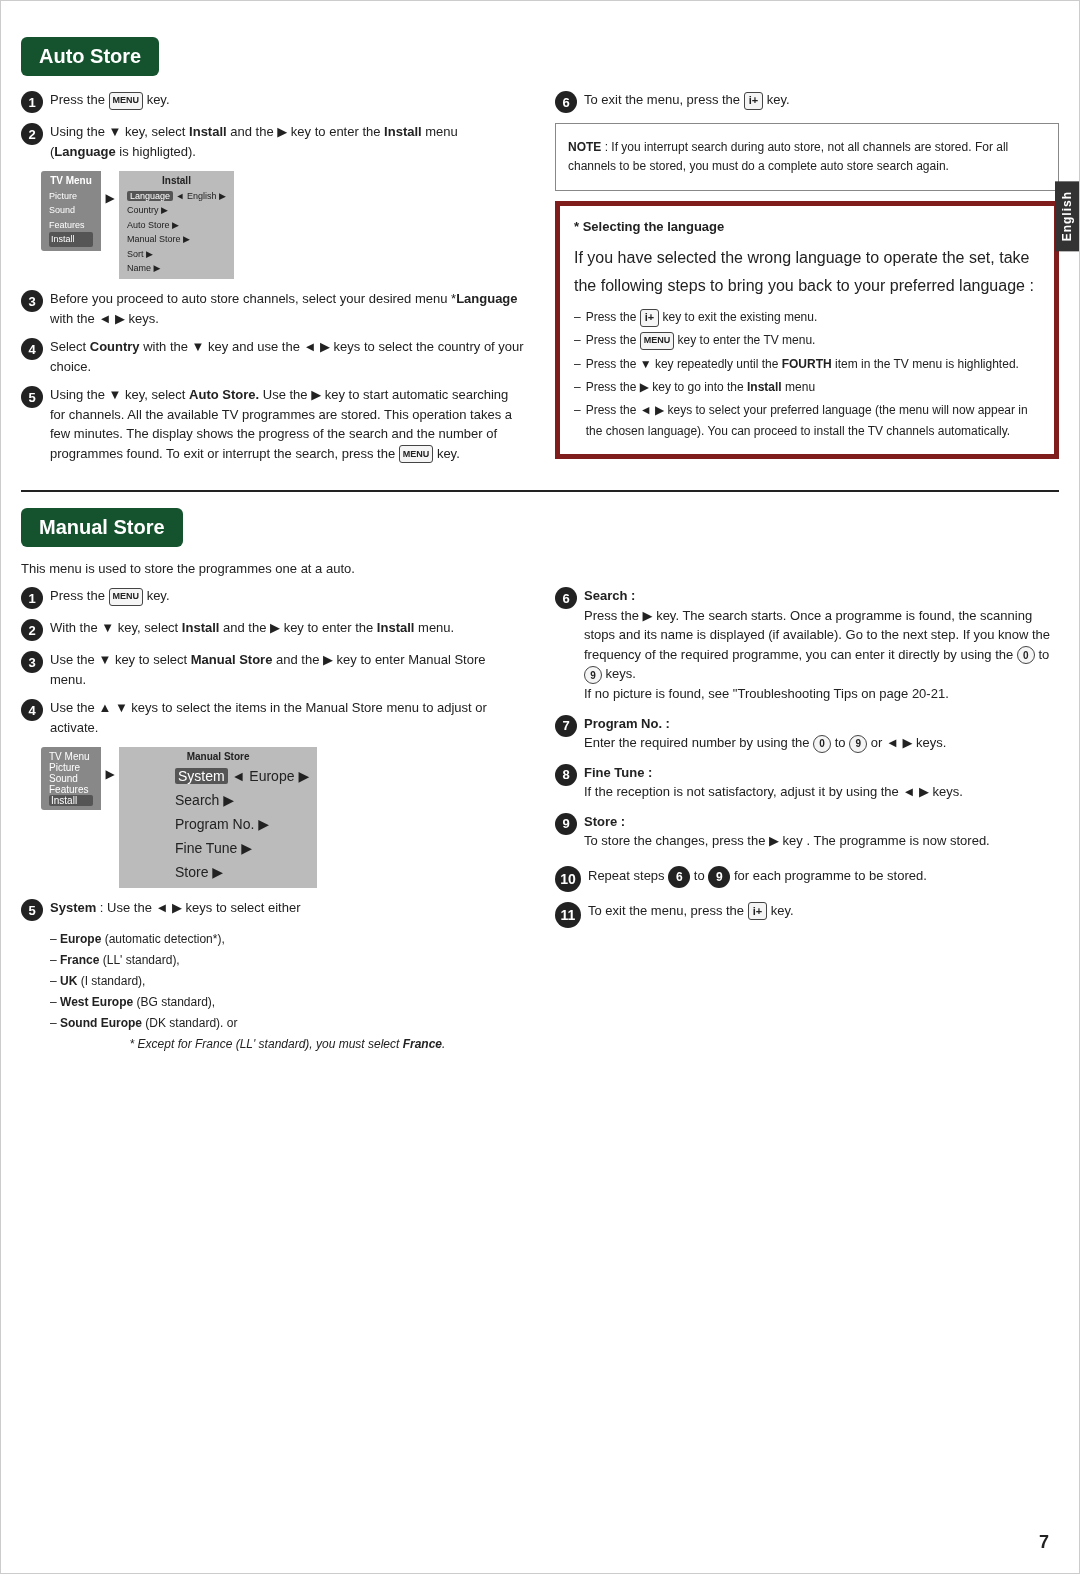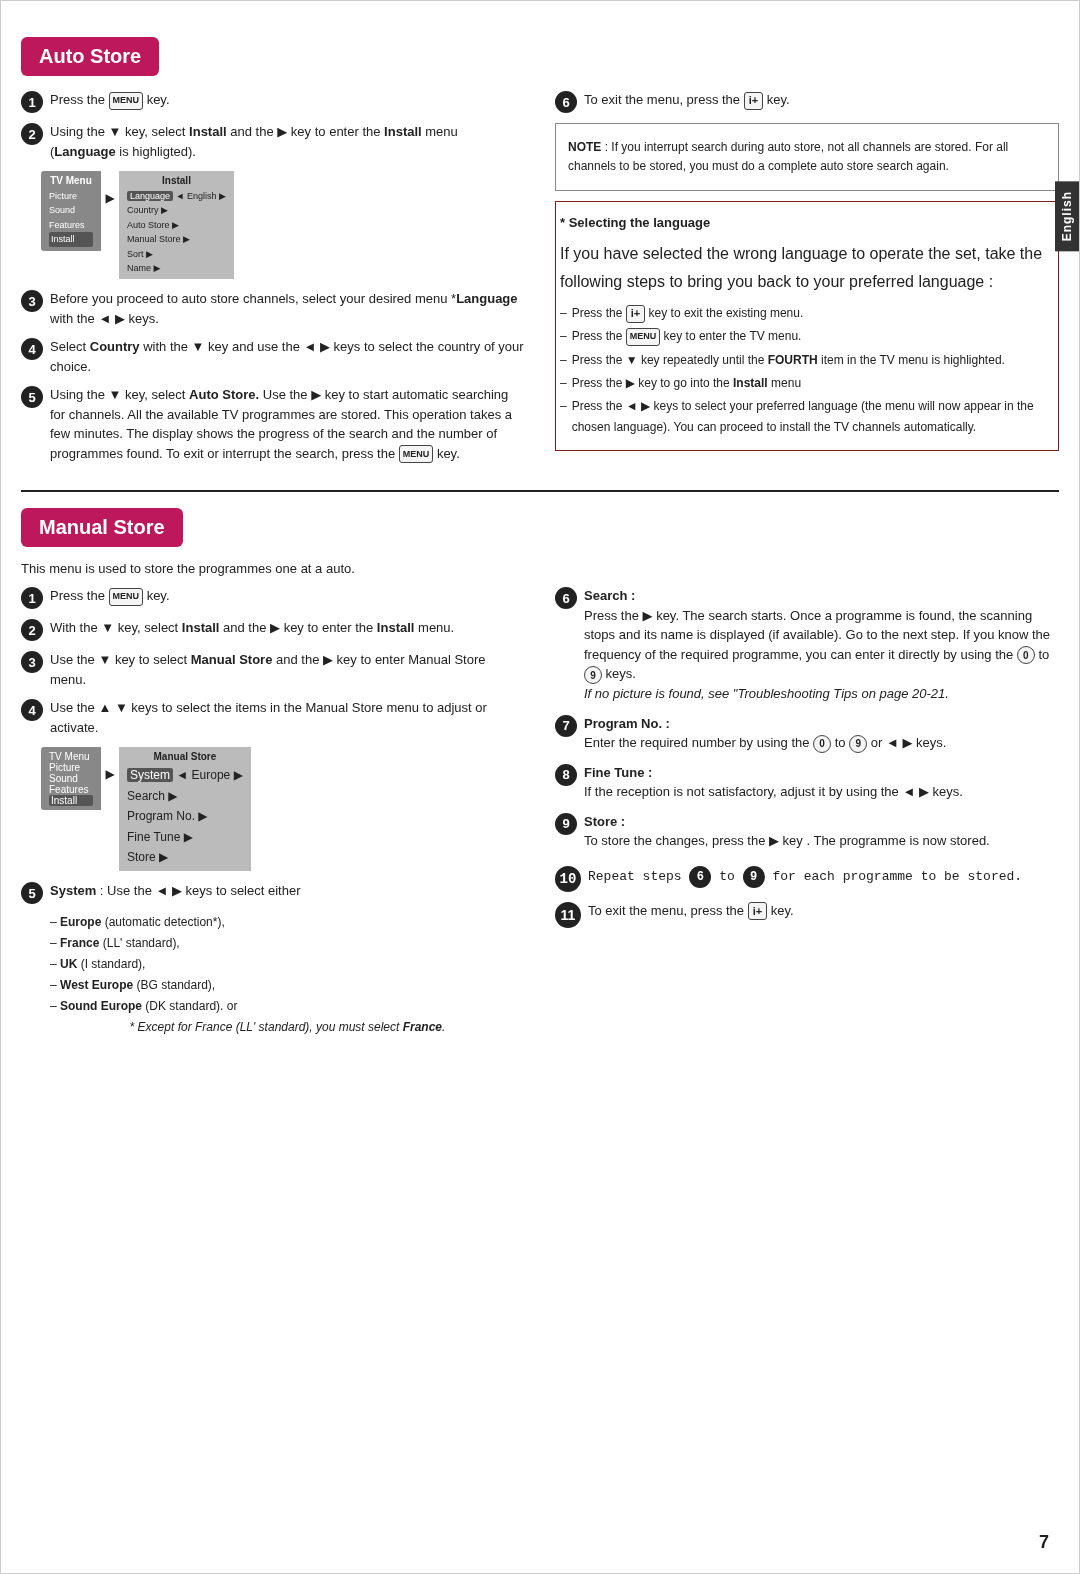--- a/index.html
+++ b/index.html
@@ -30,21 +30,21 @@
       font-size: 12px;
       font-weight: bold;
       writing-mode: vertical-rl;
       text-orientation: mixed;
       transform: rotate(180deg);
       padding: 10px 5px;
       letter-spacing: 1px;
     }
     
     .section-header {
-      background: #be185d;
+      background: #14532d;
       color: #fff;
       font-size: 20px;
       font-weight: bold;
       padding: 8px 18px;
       border-radius: 6px;
       display: inline-block;
       margin-bottom: 14px;
       margin-top: 6px;
     }
     .section-divider {
@@ -178,22 +178,22 @@
     
     .note-box {
       border: 1px solid #888;
       padding: 14px 12px;
       margin: 10px 0;
       font-size: 12px;
       line-height: 1.6;
     }
     
     .select-lang-box {
-      border: 1px solid #7f1d1d;
-      padding: 10px 4px;
+      border: 5px solid #7f1d1d;
+      padding: 10px 14px;
       margin: 10px 0;
       font-size: 12px;
       line-height: 1.7;
     }
     .select-lang-box .sl-title {
       font-weight: bold;
       margin-bottom: 6px;
       font-size: 13px;
     }
     .dash-item {
@@ -243,21 +243,21 @@
       margin-left: 29px;
       font-size: 12px;
       line-height: 1.5;
       margin-bottom: 3px;
     }
     .step-sub-italic {
       font-style: italic;
       text-align: center;
     }
     .bold { font-weight: bold; }
-    .italic { font-style: italic; }
+    .italic { }
     .step-label {
       font-weight: bold;
       font-size: 13px;
     }
     .num-key {
       display: inline-flex;
       align-items: center;
       justify-content: center;
       border: 1.5px solid #444;
       border-radius: 50%;
@@ -457,21 +457,21 @@
               <div>Picture</div>
               <div>Sound</div>
               <div>Features</div>
               <div style="background:#555;color:#fff;padding:0 2px;border-radius:2px;">Install</div>
             </div>
           </div>
           <div class="arrow-connector">▶</div>
           <div>
             <div class="ms-inner">
               <div class="ms-inner-title">Manual Store</div>
-              <div style="font-size:12px;line-height:1.7;">
+              <div style="font-size:14px;line-height:1.7;margin-left:48px;">
                 <div class="val-row">
                   <span class="highlighted-row">System</span>
                   <span>◄</span>
                   <span>Europe</span>
                   <span>▶</span>
                 </div>
                 <div>Search ▶</div>
                 <div>Program No. ▶</div>
                 <div>Fine Tune ▶</div>
                 <div>Store ▶</div>
@@ -522,21 +522,21 @@
         </div>
 
         <div class="step" style="margin-top:10px;">
           <div class="step-num">9</div>
           <div class="step-text">
             <span class="step-label">Store :</span><br>
             To store the changes, press the ▶ key . The programme is now stored.
           </div>
         </div>
 
-        <div class="step" style="margin-top:14px;font-family:Liberation Mono, monospace;">
+        <div class="step" style="margin-top:14px;">
           <div class="step-num-large">10</div>
           <div class="step-text">
             Repeat steps <span class="step-num" style="display:inline-flex;width:22px;height:22px;border-radius:50%;background:#222;color:#fff;font-size:12px;font-weight:bold;align-items:center;justify-content:center;vertical-align:middle;">6</span> to <span class="step-num" style="display:inline-flex;width:22px;height:22px;border-radius:50%;background:#222;color:#fff;font-size:12px;font-weight:bold;align-items:center;justify-content:center;vertical-align:middle;">9</span> for each programme to be stored.
           </div>
         </div>
 
         <div class="step" style="">
           <div class="step-num-large">11</div>
           <div class="step-text">
             To exit the menu, press the <span class="key-icon">i+</span> key.

